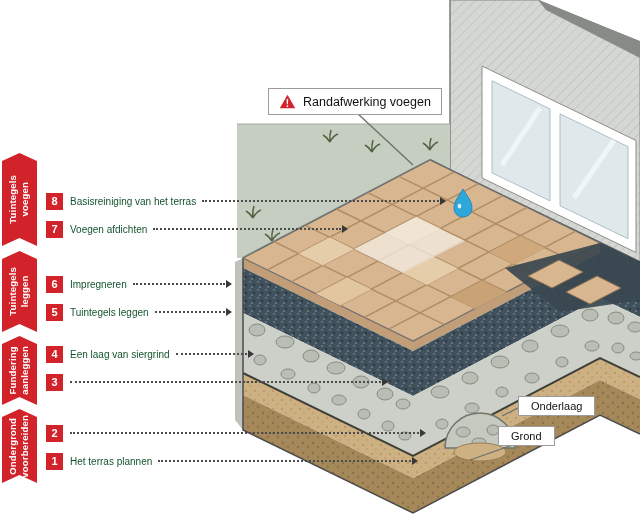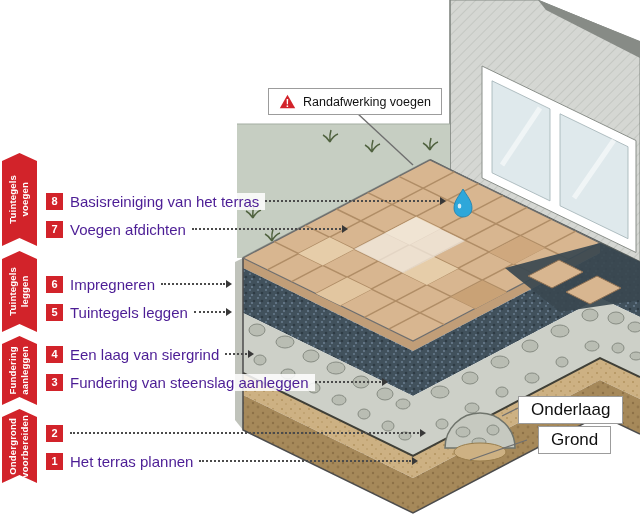--- a/index.html
+++ b/index.html
@@ -23,42 +23,42 @@
   #ribbon-2{top:251px;height:81px}
   #ribbon-3{top:336px;height:69px}
   #ribbon-4{top:409px;height:74px}
 
   
   .step{position:absolute;left:46px;display:flex;align-items:center;height:18px}
   .step .num{
     flex:none;width:17px;height:17px;margin-right:7px;background:#d2232a;color:#fff;
     font-size:11px;font-weight:700;display:flex;align-items:center;justify-content:center;
   }
-  .step .lbl{flex:none;font-size:15px;color:#4c1d95;white-space:nowrap;padding-right:6px;background:rgba(255,255,255,.85)}
+  .step .lbl{flex:none;font-size:10px;color:#14532d;white-space:nowrap;padding-right:6px;background:rgba(255,255,255,.85)}
   .step .dots{flex:1;height:0;border-top:2px dotted #4b4b4b}
   .step .arrow{flex:none;width:0;height:0;border:4px solid transparent;border-left:6px solid #383838;margin-left:1px}
   #step-8{top:192px;width:404px}
   #step-7{top:220px;width:306px}
   #step-6{top:275px;width:190px}
   #step-5{top:303px;width:190px}
   #step-4{top:345px;width:212px}
   #step-3{top:373px;width:346px}
   #step-2{top:424px;width:384px}
   #step-1{top:452px;width:376px}
 
   
   .warn{
     position:absolute;left:268px;top:88px;height:25px;display:flex;align-items:center;gap:7px;
     background:#fff;border:1px solid #9c9c9c;padding:0 10px;font-size:12.5px;color:#111;
   }
 
   
-  .tag{position:absolute;background:#fff;border:1px solid #9c9c9c;font-size:17px;color:#111;padding:3px 12px}
+  .tag{position:absolute;background:#fff;border:1px solid #9c9c9c;font-size:11px;color:#111;padding:3px 12px}
   #tag-onderlaag{left:518px;top:396px}
-  #tag-grond{left:538px;top:426px}
+  #tag-grond{left:498px;top:426px}
 </style>
 </head>
 <body>
 
 <div>
 
   <svg id="scene" width="640" height="524" viewBox="0 0 640 524">
     <defs>
       <pattern id="hatch" width="7" height="7" patternUnits="userSpaceOnUse" patternTransform="rotate(45)">
         <rect width="7" height="7" fill="#d5d7d3"></rect>
@@ -260,21 +260,20 @@
     <span class="arrow"></span>
   </div>
   <div class="step" id="step-4">
     <span class="num">4</span>
     <span class="lbl">Een laag van siergrind</span>
     <span class="dots"></span>
     <span class="arrow"></span>
   </div>
   <div class="step" id="step-3">
     <span class="num">3</span>
-    <span class="lbl">Fundering van steenslag aanleggen</span>
     <span class="dots"></span>
     <span class="arrow"></span>
   </div>
   <div class="step" id="step-2">
     <span class="num">2</span>
     <span class="dots"></span>
     <span class="arrow"></span>
   </div>
   <div class="step" id="step-1">
     <span class="num">1</span>

